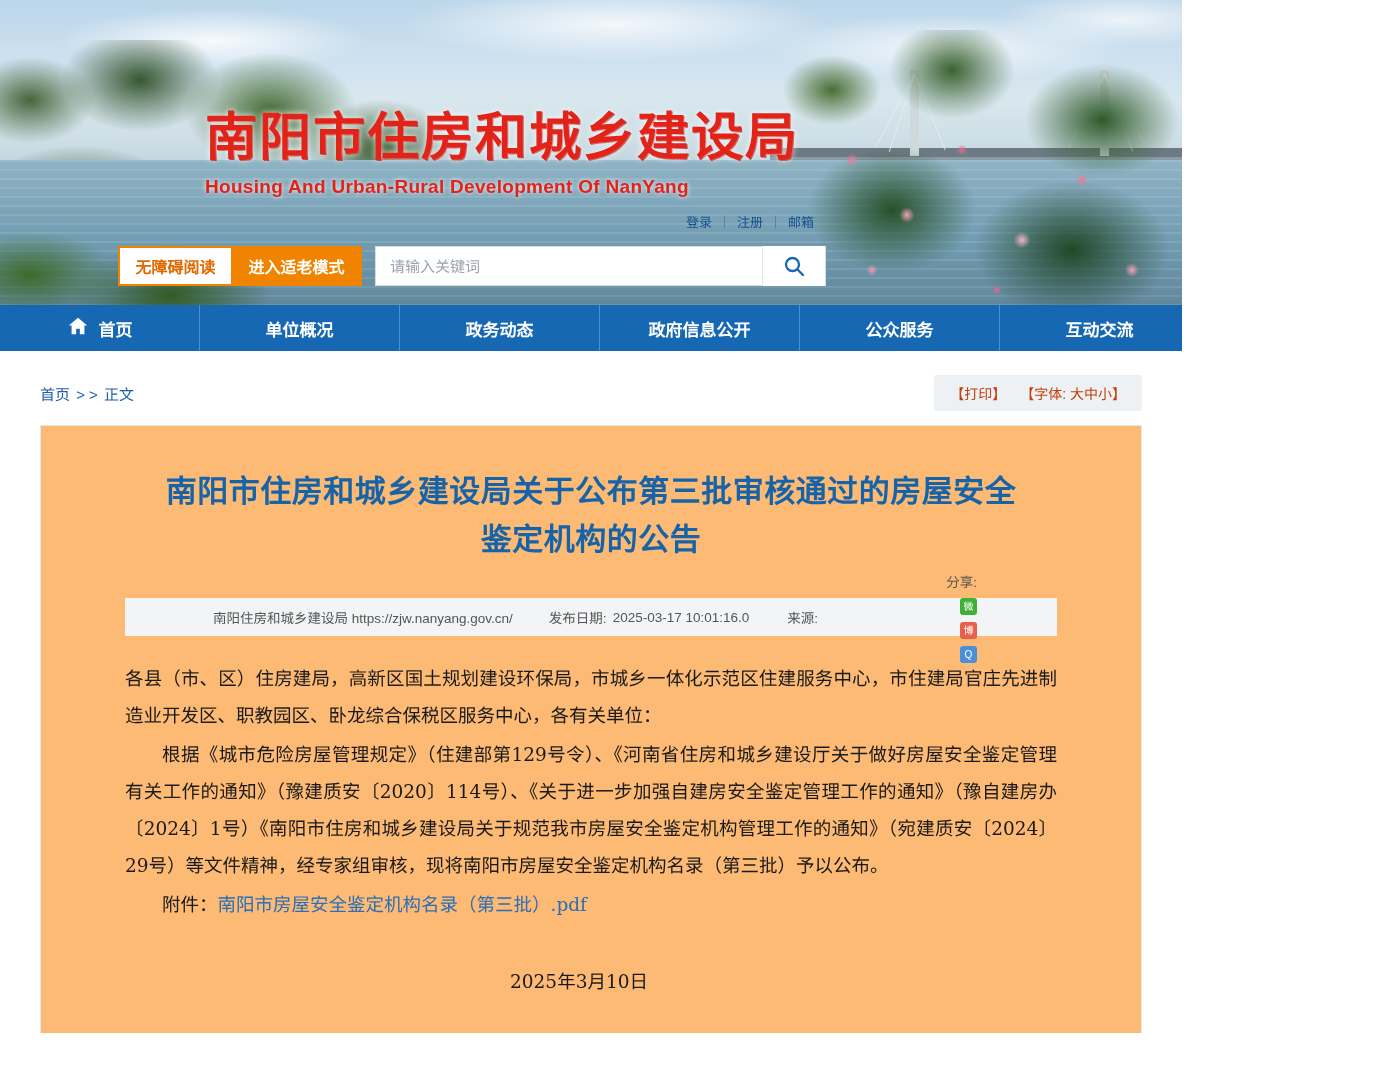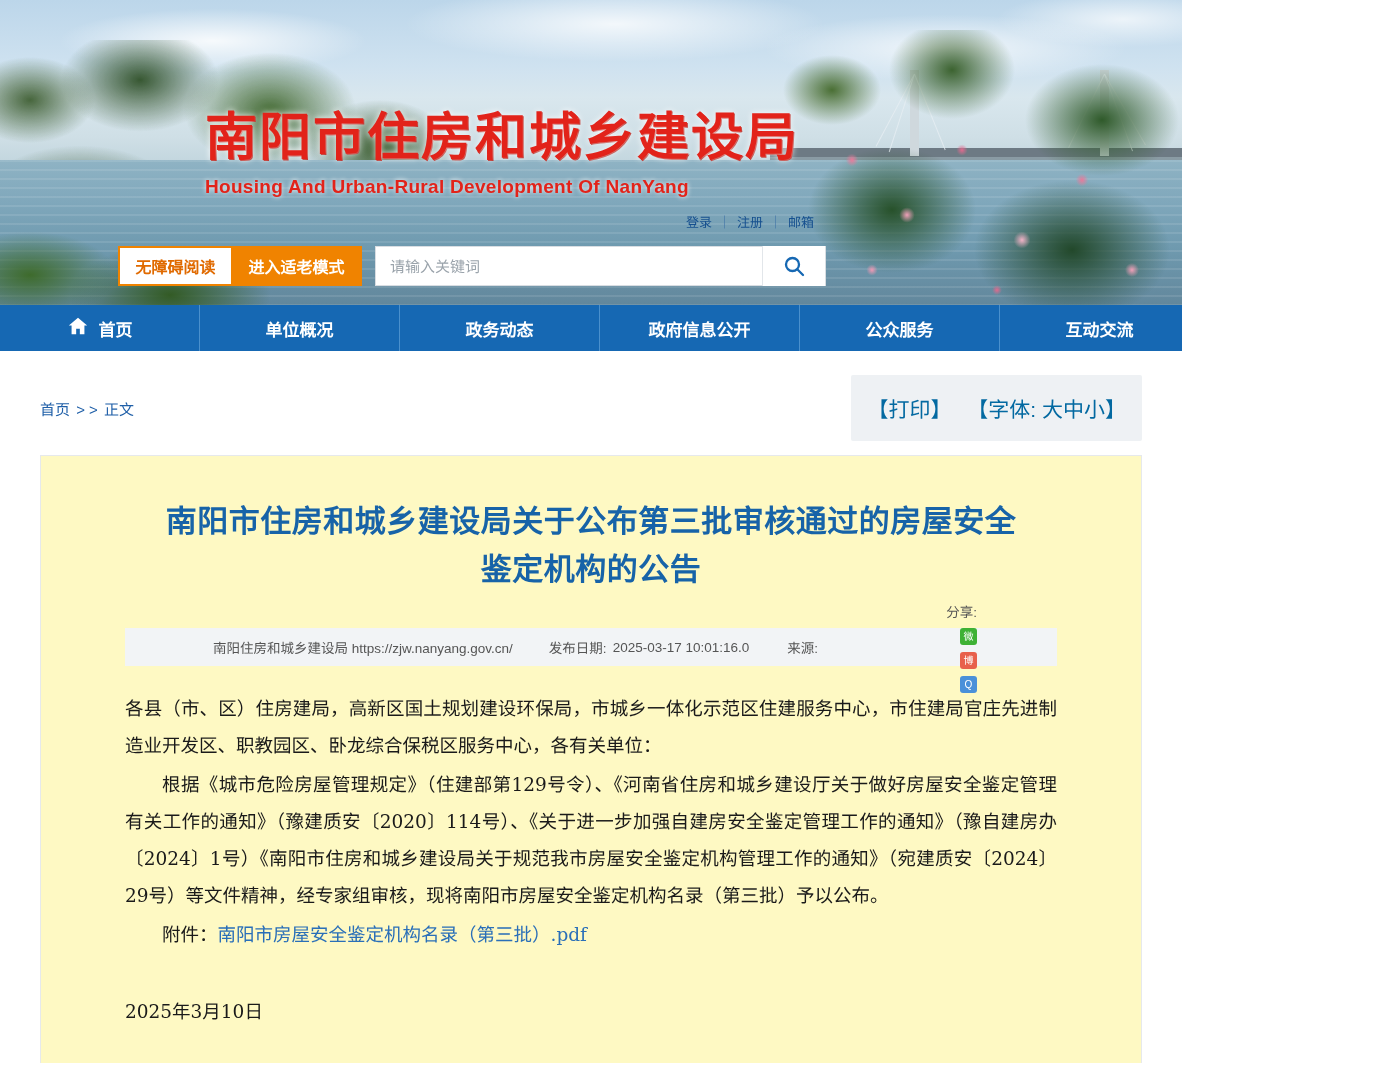--- a/index.html
+++ b/index.html
@@ -191,30 +191,30 @@
   
   .crumb-row {
     display:flex; align-items:center; justify-content:space-between;
     padding: 24px 40px 6px 40px;
     font-size: 15px; color:#1f5fa8;
   }
   .crumb-left a { color:#1f5fa8; text-decoration:none; }
   .crumb-left .arrow { color:#1f5fa8; padding:0 2px; }
   .crumb-right {
     background:#eef1f4;
-    padding: 18px 16px;
-    font-size:21px; color:#0369a1;
+    padding: 8px 16px;
+    font-size:14px; color:#c2410c;
     border-radius:2px;
   }
   .crumb-right .grp { white-space:nowrap; }
 
   
   .article {
     margin: 8px 40px 0 40px;
-    background:#fef9c3;
+    background:#fdba74;
     border:1px solid #e6e9ec;
     border-bottom:none;
     padding: 38px 84px 40px 84px;
     min-height: 560px;
   }
   .art-title {
     text-align:center;
     color:#1763a8;
     font-size: 31px;
     font-weight:700;
@@ -251,21 +251,21 @@
     line-height: 2.0;
     color: #1a1a1a;
     text-align: justify;
   }
   .body-text p { margin: 0 0 2px 0; }
   .body-text p.indent { text-indent: 2em; }
   .attach { margin-top: 34px; text-indent: 2em; }
   .attach a { color:#2a6fb8; text-decoration:none; }
   .sign {
     margin-top: 44px;
-    text-align:left;
+    text-align:center;
     padding-right: 24px;
     font-family:"DejaVu Serif","Liberation Serif", serif;
     font-size:18.5px;
     color:#1a1a1a;
   }
 </style>
 </head>
 <body>
 
 <div class="page">

